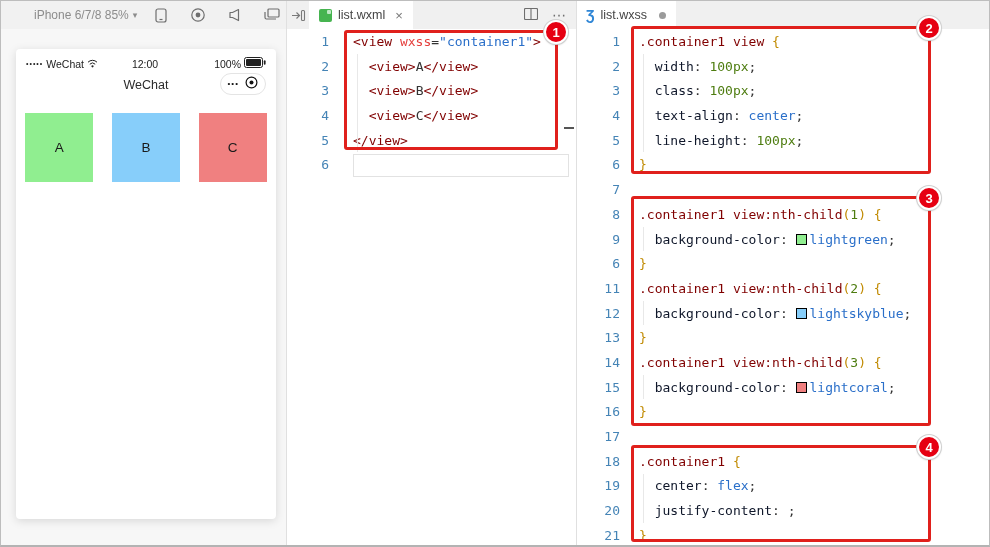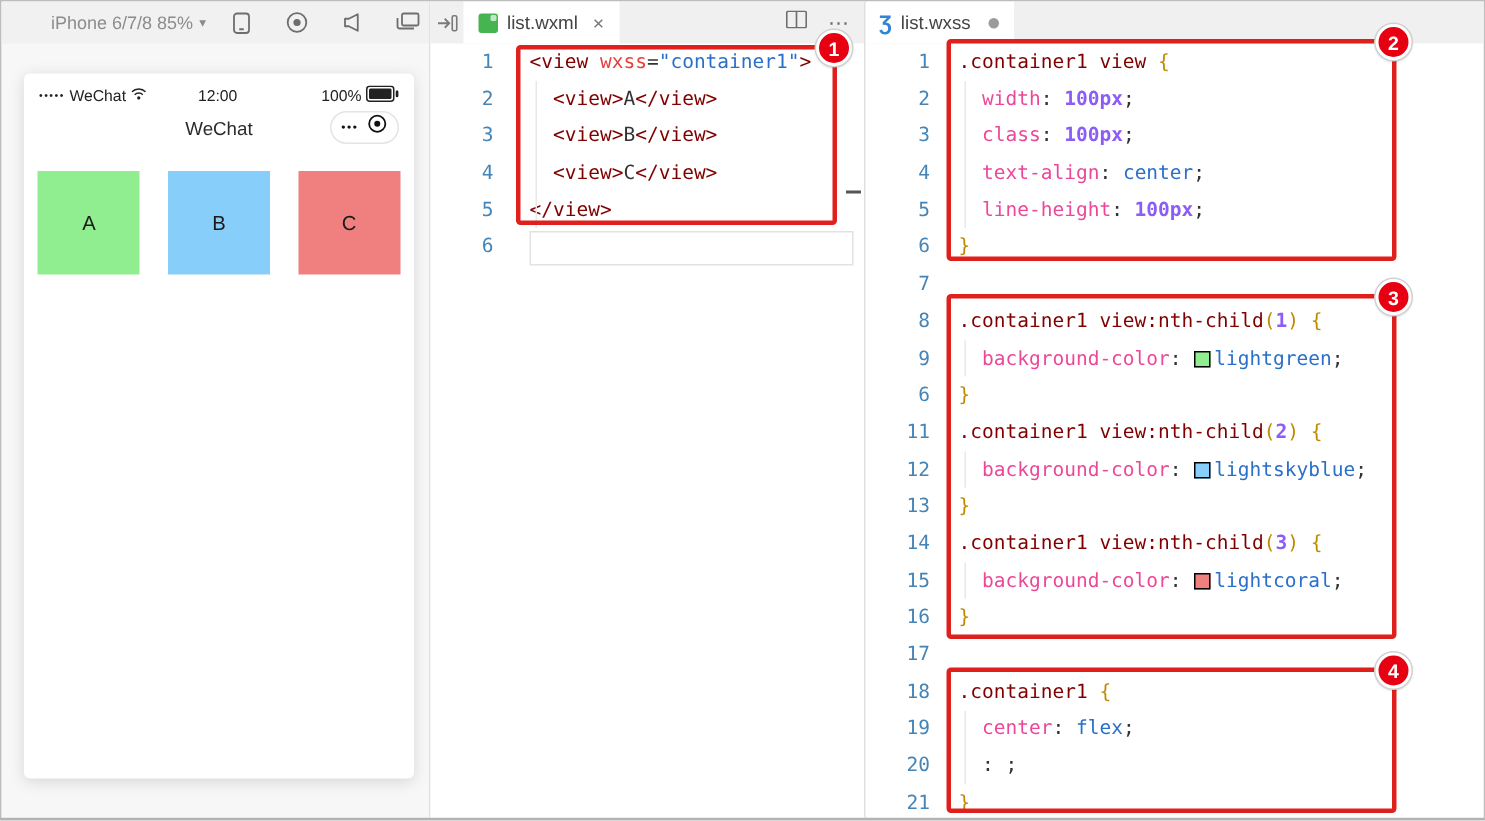--- a/index.html
+++ b/index.html
@@ -47,23 +47,23 @@
 
   
   .code-area { position:relative; font-family:"DejaVu Sans Mono","Liberation Mono",monospace; font-size:13px; padding-top:1px; }
   .cl { display:flex; height:24.7px; line-height:24.7px; white-space:pre; }
   .ln { width:42px; text-align:right; color:#4584b6; flex:none; }
   #wxml-code .ct { margin-left:24px; }
   #wxss-code .ct { margin-left:19px; }
   .ct { display:flex; align-items:center; white-space:pre; color:#333; }
   .tk-tag { color:#800000; }
   .tk-attr { color:#e5413e; }
-  .tk-prop { color:#ec4899; }
+  .tk-prop { color:#0f172a; }
   .tk-str { color:#2a6fc9; }
-  .tk-num { color:#8b5cf6;font-weight:bold; }
+  .tk-num { color:#4d7c0f; }
   .tk-brace { color:#c08a00; }
   .tk-pln { color:#333; }
   .sw { display:inline-block; width:11px; height:11px; border:1px solid #000; margin-right:3px; flex:none; }
   .cur .ct { border:1px solid #e2e2e2; width:216px; height:23px; margin-top:1px; }
 
   .indent-guide { position:absolute; width:1px; background:#e8e8e8; }
   .overview-dash { position:absolute; width:10px; height:2px; background:#555; }
 
   
   .anno-box { position:absolute; border:3px solid #e0201c; border-radius:3px; z-index:5; pointer-events:none; }
@@ -211,21 +211,21 @@
       <div class="cl"><span class="ln">6</span><span class="ct"><span class="tk-brace">}</span></span></div>
       <div class="cl"><span class="ln">11</span><span class="ct"><span class="tk-tag">.container1 view:nth-child</span><span class="tk-brace">(</span><span class="tk-num">2</span><span class="tk-brace">)</span><span class="tk-pln"> </span><span class="tk-brace">{</span></span></div>
       <div class="cl"><span class="ln">12</span><span class="ct"><span class="tk-pln">  </span><span class="tk-prop">background-color</span><span class="tk-pln">: </span><span class="sw" style="background: rgb(135, 206, 250);"></span><span class="tk-str">lightskyblue</span><span class="tk-pln">;</span></span></div>
       <div class="cl"><span class="ln">13</span><span class="ct"><span class="tk-brace">}</span></span></div>
       <div class="cl"><span class="ln">14</span><span class="ct"><span class="tk-tag">.container1 view:nth-child</span><span class="tk-brace">(</span><span class="tk-num">3</span><span class="tk-brace">)</span><span class="tk-pln"> </span><span class="tk-brace">{</span></span></div>
       <div class="cl"><span class="ln">15</span><span class="ct"><span class="tk-pln">  </span><span class="tk-prop">background-color</span><span class="tk-pln">: </span><span class="sw" style="background: rgb(240, 128, 128);"></span><span class="tk-str">lightcoral</span><span class="tk-pln">;</span></span></div>
       <div class="cl"><span class="ln">16</span><span class="ct"><span class="tk-brace">}</span></span></div>
       <div class="cl"><span class="ln">17</span><span class="ct"></span></div>
       <div class="cl"><span class="ln">18</span><span class="ct"><span class="tk-tag">.container1 </span><span class="tk-brace">{</span></span></div>
       <div class="cl"><span class="ln">19</span><span class="ct"><span class="tk-pln">  </span><span class="tk-prop">center</span><span class="tk-pln">: </span><span class="tk-str">flex</span><span class="tk-pln">;</span></span></div>
-      <div class="cl"><span class="ln">20</span><span class="ct"><span class="tk-pln">  </span><span class="tk-pln">: </span><span class="tk-pln">;</span></span></div>
+      <div class="cl"><span class="ln">20</span><span class="ct"><span class="tk-pln">  </span><span class="tk-prop">justify-content</span><span class="tk-pln">: </span><span class="tk-pln">;</span></span></div>
       <div class="cl"><span class="ln">21</span><span class="ct"><span class="tk-brace">}</span></span></div>
     </div>
   <div class="indent-guide" style="left:65px; top:53px; height:98px;"></div>
   <div class="indent-guide" style="left:65px; top:226px; height:24px;"></div>
   <div class="indent-guide" style="left:65px; top:300px; height:24px;"></div>
   <div class="indent-guide" style="left:65px; top:374px; height:24px;"></div>
   <div class="indent-guide" style="left:65px; top:473px; height:49px;"></div>
   <div class="anno-box" style="left:53px; top:25px; width:300px; height:148px;">
     <span class="anno-badge">2</span>
   </div>

